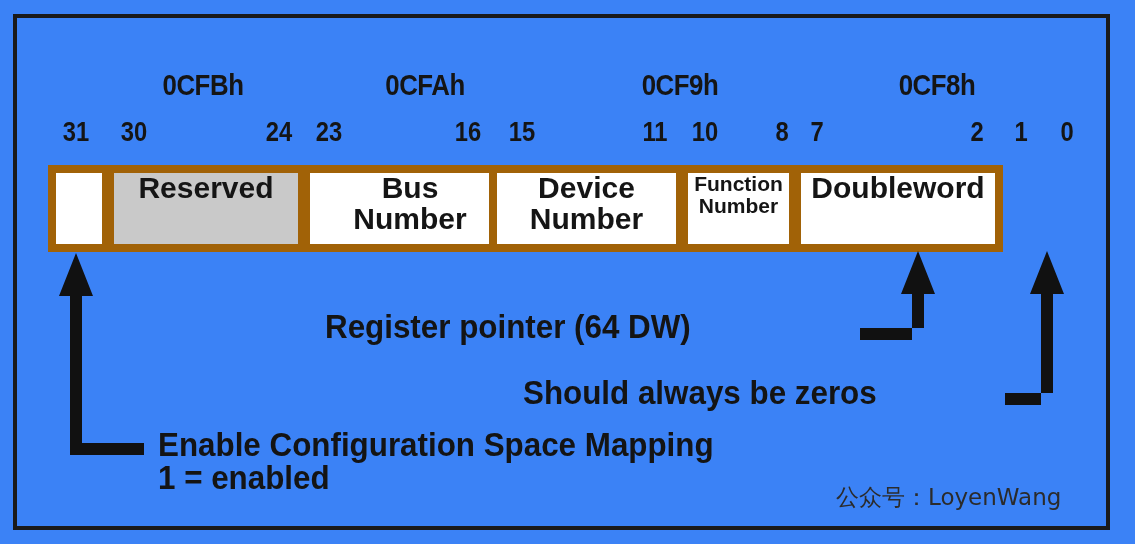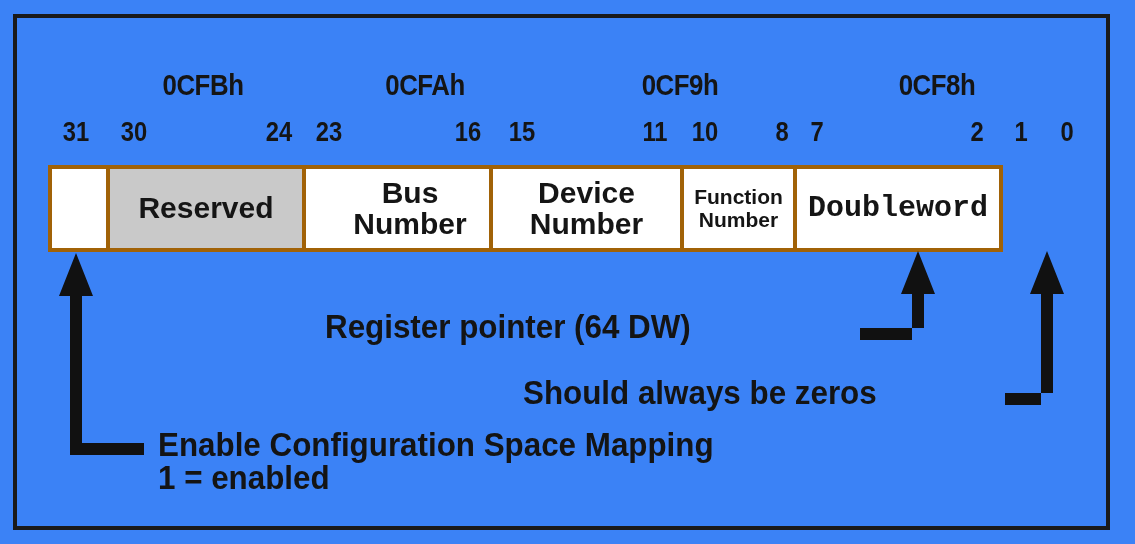--- a/index.html
+++ b/index.html
@@ -60,24 +60,24 @@
     left: 48px;
     top: 165px;
     width: 1039px;
     height: 87px;
   }
   .field-box {
     position: absolute;
     top: 0;
     height: 87px;
     box-sizing: border-box;
-    border: 4px solid #a16207;
+    border: 8px solid #a16207;
     background: #ffffff;
     display: flex;
-    align-items: center;
+    align-items: flex-start;
     justify-content: center;
     overflow: hidden;
   }
   .field-box.shaded { background: #c9c9c9; }
   .field-text {
     font-size: 30px;
     font-weight: bold;
     color: #151515;
     text-align: center;
     line-height: 1.02;
@@ -161,21 +161,21 @@
     <div class="field-box" style="left:441px; width:195px;">
       <span class="field-text">Device
 Number</span>
     </div>
 
     <div class="field-box" style="left:632px; width:117px;">
       <span class="field-text small">Function
 Number</span>
     </div>
 
-    <div class="field-box" style="left:745px; width:210px;font-family:Liberation Mono, monospace;">
+    <div class="field-box" style="left:745px; width:210px;">
       <span class="field-text">Doubleword</span>
     </div>
 
 
   </div>
 
   <div class="leader" style="left:48px; top:248px;">
     <svg width="110" height="215" viewBox="0 0 110 215">
       <path d="M 28 5 L 45 48 L 34 48 L 34 195 L 96 195 L 96 207 L 22 207 L 22 48 L 11 48 Z" fill="#111111"></path>
     </svg>
@@ -199,14 +199,15 @@
 
   <div class="callout" style="left:523px; top:374px;">
     <span>Should always be zeros</span>
   </div>
 
   <div class="callout" style="left:158px; top:428px; line-height:1.0;">
     <span>Enable Configuration Space Mapping</span>
     <span class="line2">1 = enabled</span>
   </div>
 
+  <div id="watermark">公众号：LoyenWang</div>
 
 </div>
 
 </body></html>

